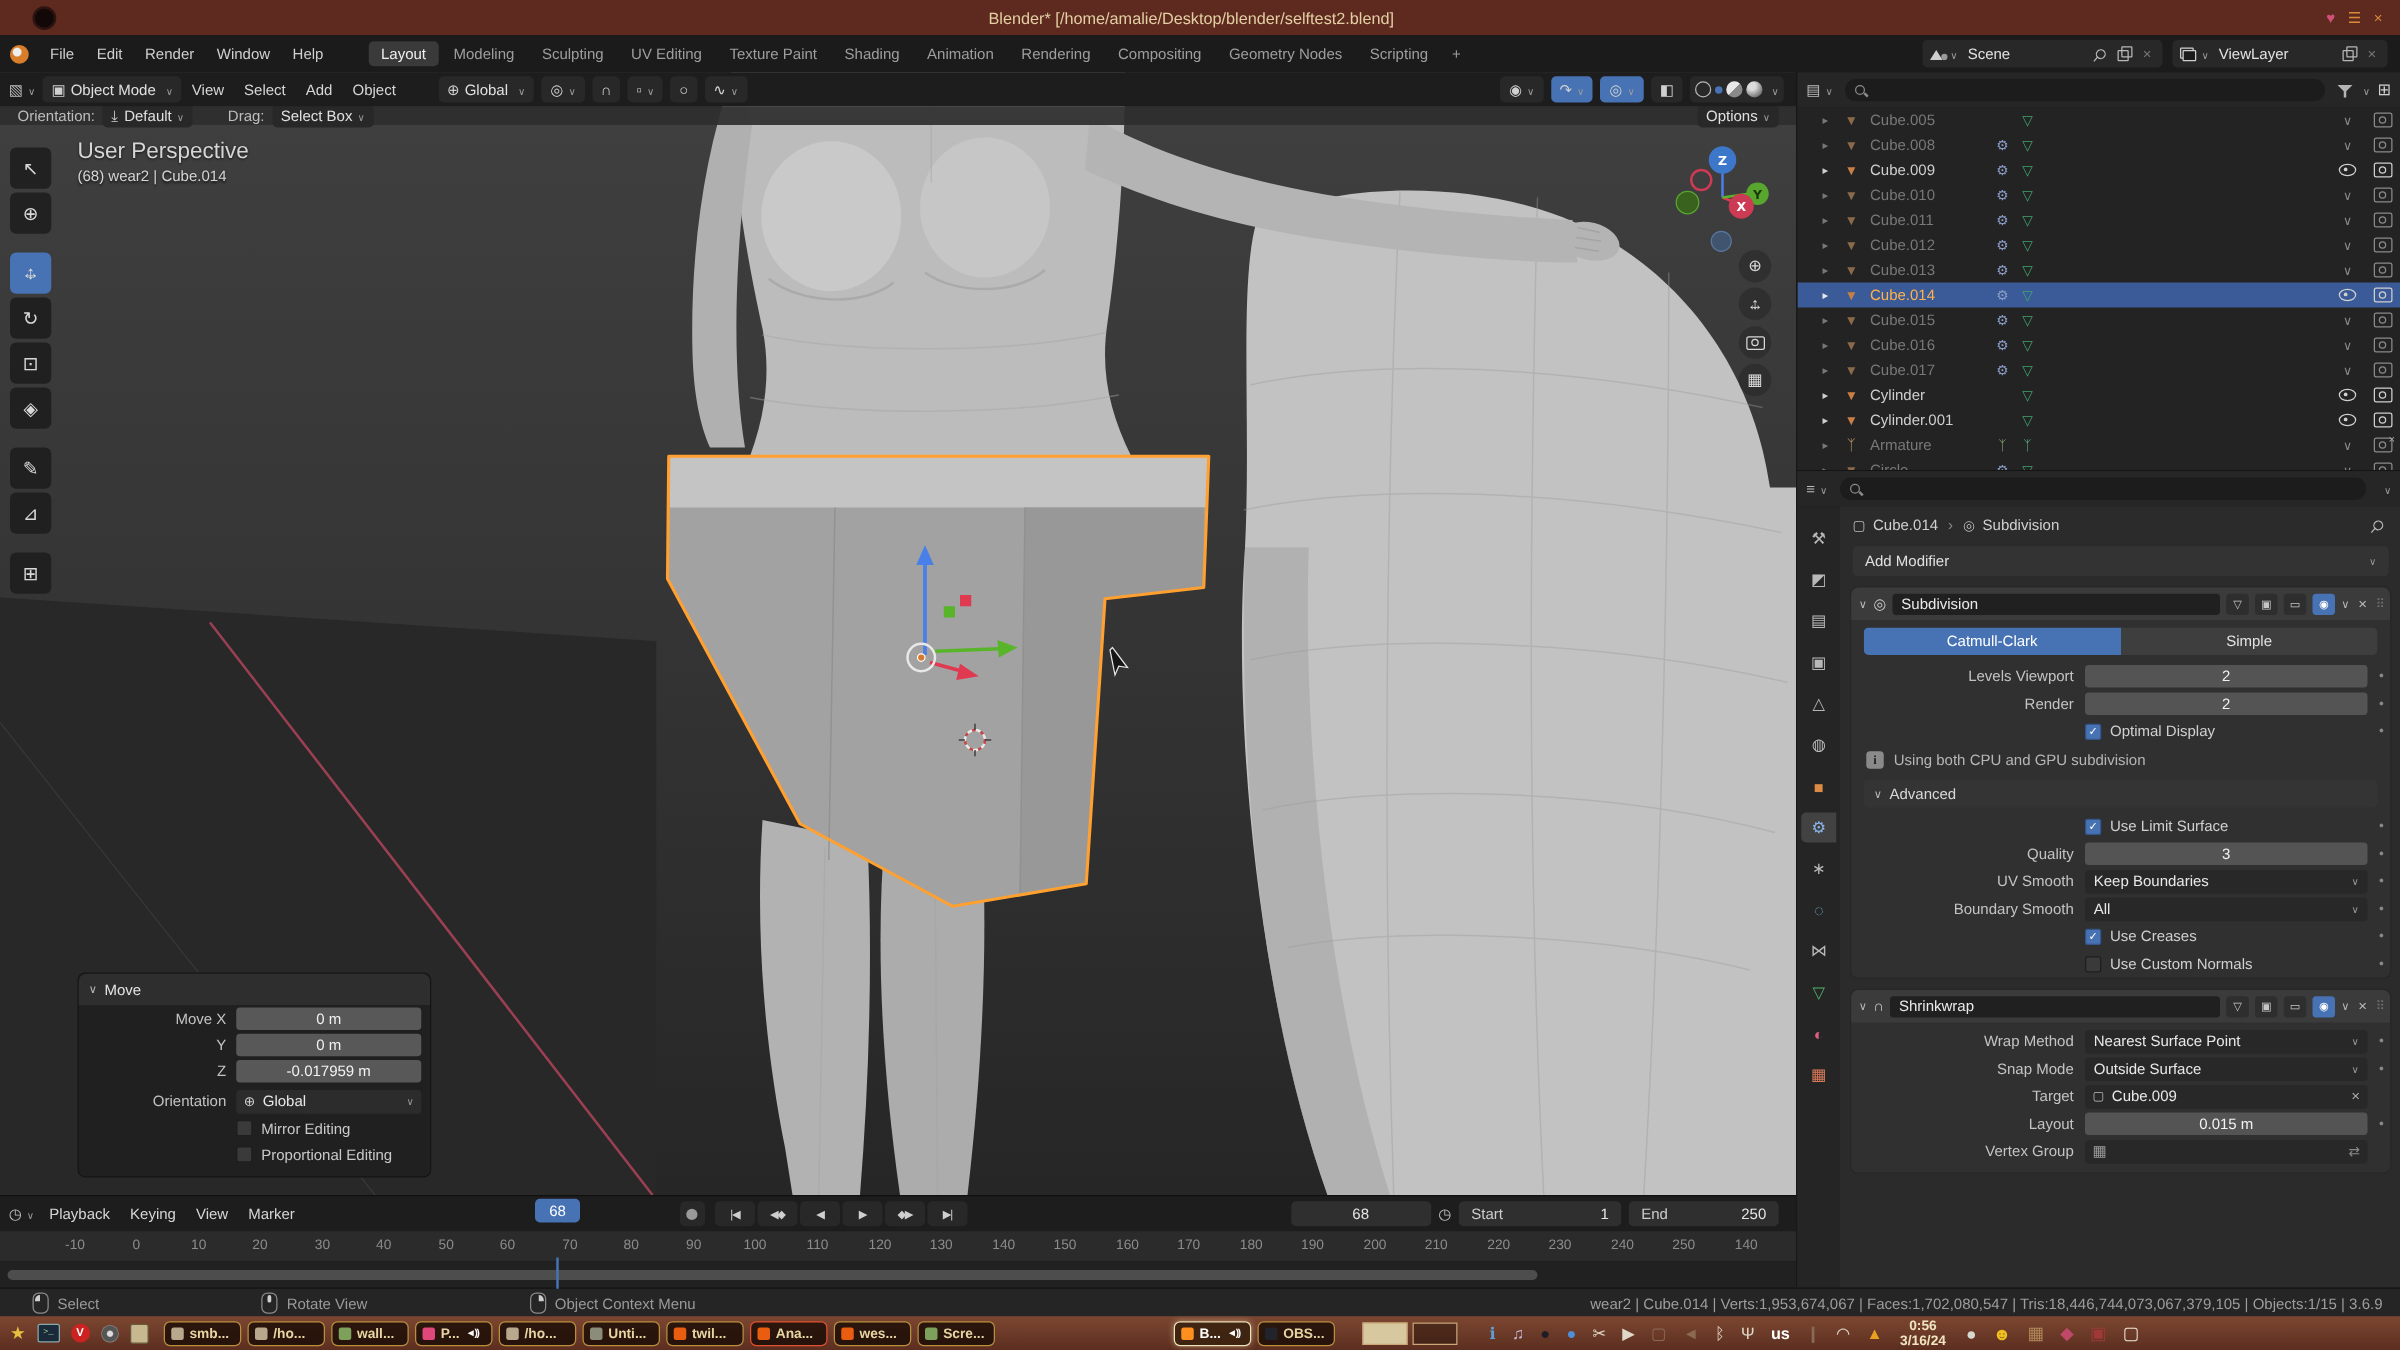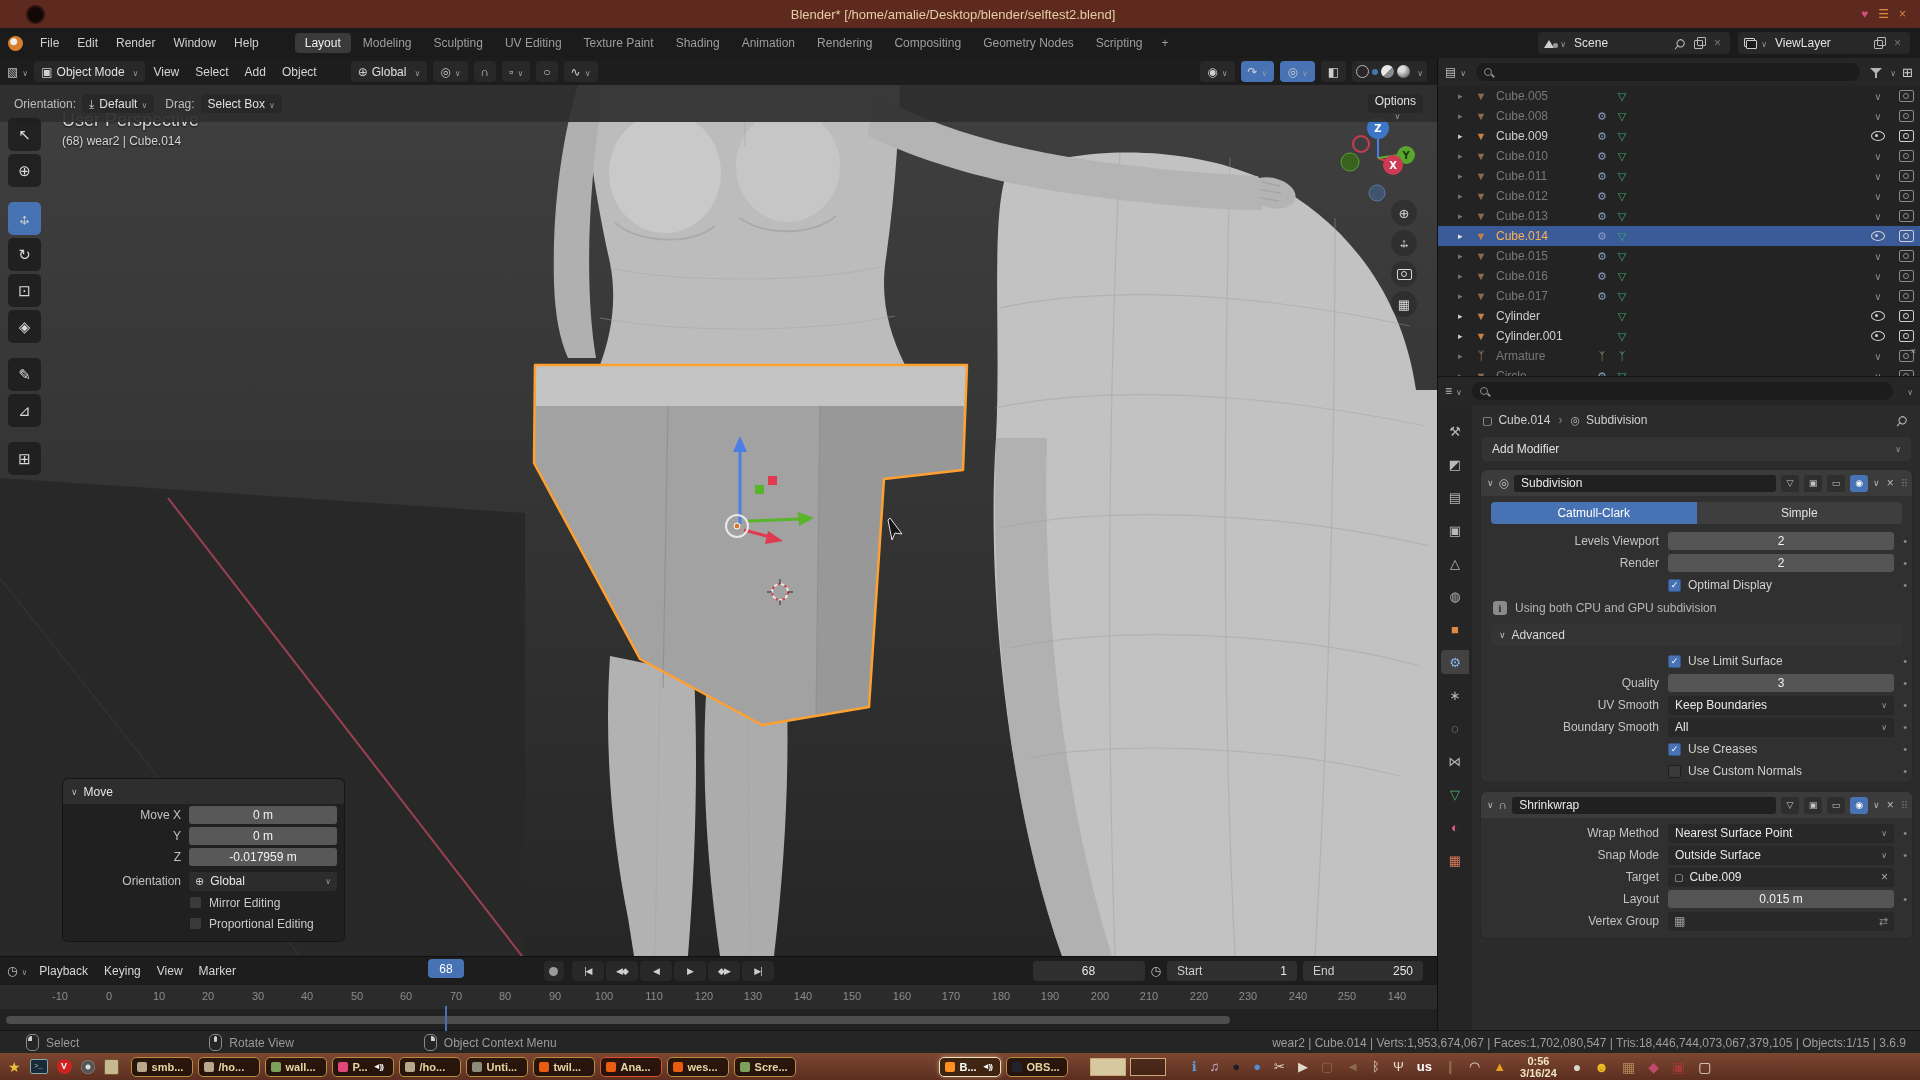--- a/index.html
+++ b/index.html
@@ -51,24 +51,24 @@
   .hmenu{padding:0 8px;color:#d6d6d6;}
   .hicon{font-size:12px;color:#cfcfcf;}
   .hpill.on{background:#4772b3;}
   .shadeclust{display:flex;align-items:center;background:#282828;border-radius:4px;height:21px;padding:0 4px;margin-left:6px;gap:3px;}
   .ball{width:13px;height:13px;border-radius:50%;}
   .ball.wire{border:1.5px solid #b5b5b5;box-sizing:border-box;background:transparent;}
   .ball.solidb{background:#e8e8e8;}
   .slot-on{background:#4772b3;border-radius:4px;padding:3px;}
   .ball.mat{background:linear-gradient(135deg,#e8e8e8 50%,#8a8a8a 50%);}
   .ball.rend{background:radial-gradient(circle at 35% 30%,#ddd 0 3px,#777 9px);}
-  .vp-toolrow{position:absolute;left:0;top:27px;width:1437px;height:37px;background:rgba(46,46,46,.92);display:flex;align-items:center;z-index:4;color:#c9c9c9;}
+  .vp-toolrow{position:absolute;left:0;top:27px;width:1437px;height:15px;background:rgba(46,46,46,.92);display:flex;align-items:center;z-index:4;color:#c9c9c9;}
   .vp-toolrow .lab{margin-left:14px;color:#bdbdbd;}
   .drop{display:flex;align-items:center;background:#282828;border-radius:4px;height:19px;padding:0 7px;margin-left:6px;color:#e0e0e0;}
-  .optpill{margin-left:auto;margin-right:14px;flex-direction:column;}
+  .optpill{margin-left:auto;margin-right:14px;}
   .vp-text{position:absolute;left:62px;top:52px;z-index:3;color:#d6d6d6;text-shadow:0 1px 2px rgba(0,0,0,.7);}
   .vp-text .l1{font-size:18px;}
   .vp-text .l2{font-size:12px;margin-top:3px;}
   .toolbar{position:absolute;left:8px;top:60px;z-index:4;display:flex;flex-direction:column;gap:3px;}
   .tool{width:33px;height:33px;border-radius:5px;background:rgba(28,28,28,.85);display:flex;align-items:center;justify-content:center;color:#d8d8d8;font-size:15px;position:relative;}
   .tool.active{background:#4772b3;}
   .tool.gap{margin-top:12px;}
   .tool .g2{position:absolute;left:0;top:0;width:100%;height:100%;display:flex;align-items:center;justify-content:center;}
   .navbtn{position:absolute;left:1391px;width:26px;height:26px;border-radius:50%;background:rgba(40,40,40,.6);display:flex;align-items:center;justify-content:center;color:#d8d8d8;z-index:3;font-size:13px;}
   .cam-ic{width:13px;height:9px;border:1.5px solid #d8d8d8;border-radius:2px;position:relative;}
@@ -462,21 +462,21 @@
       </div>
     </div>
 
     <div class="vp-toolrow">
       <span class="lab">Orientation:</span>
       <div class="drop">
         <span class="hicon" style="margin-right:5px">⤓</span>
         <span>Default</span>
           <span class="chev"></span>
       </div>
-      <span class="lab" style="margin-left:11px">Drag:</span>
+      <span class="lab" style="margin-left:28px">Drag:</span>
       <div class="drop">
         <span>Select Box</span>
           <span class="chev"></span>
       </div>
       <div class="drop optpill">
         <span>Options</span>
           <span class="chev"></span>
       </div>
     </div>
 

